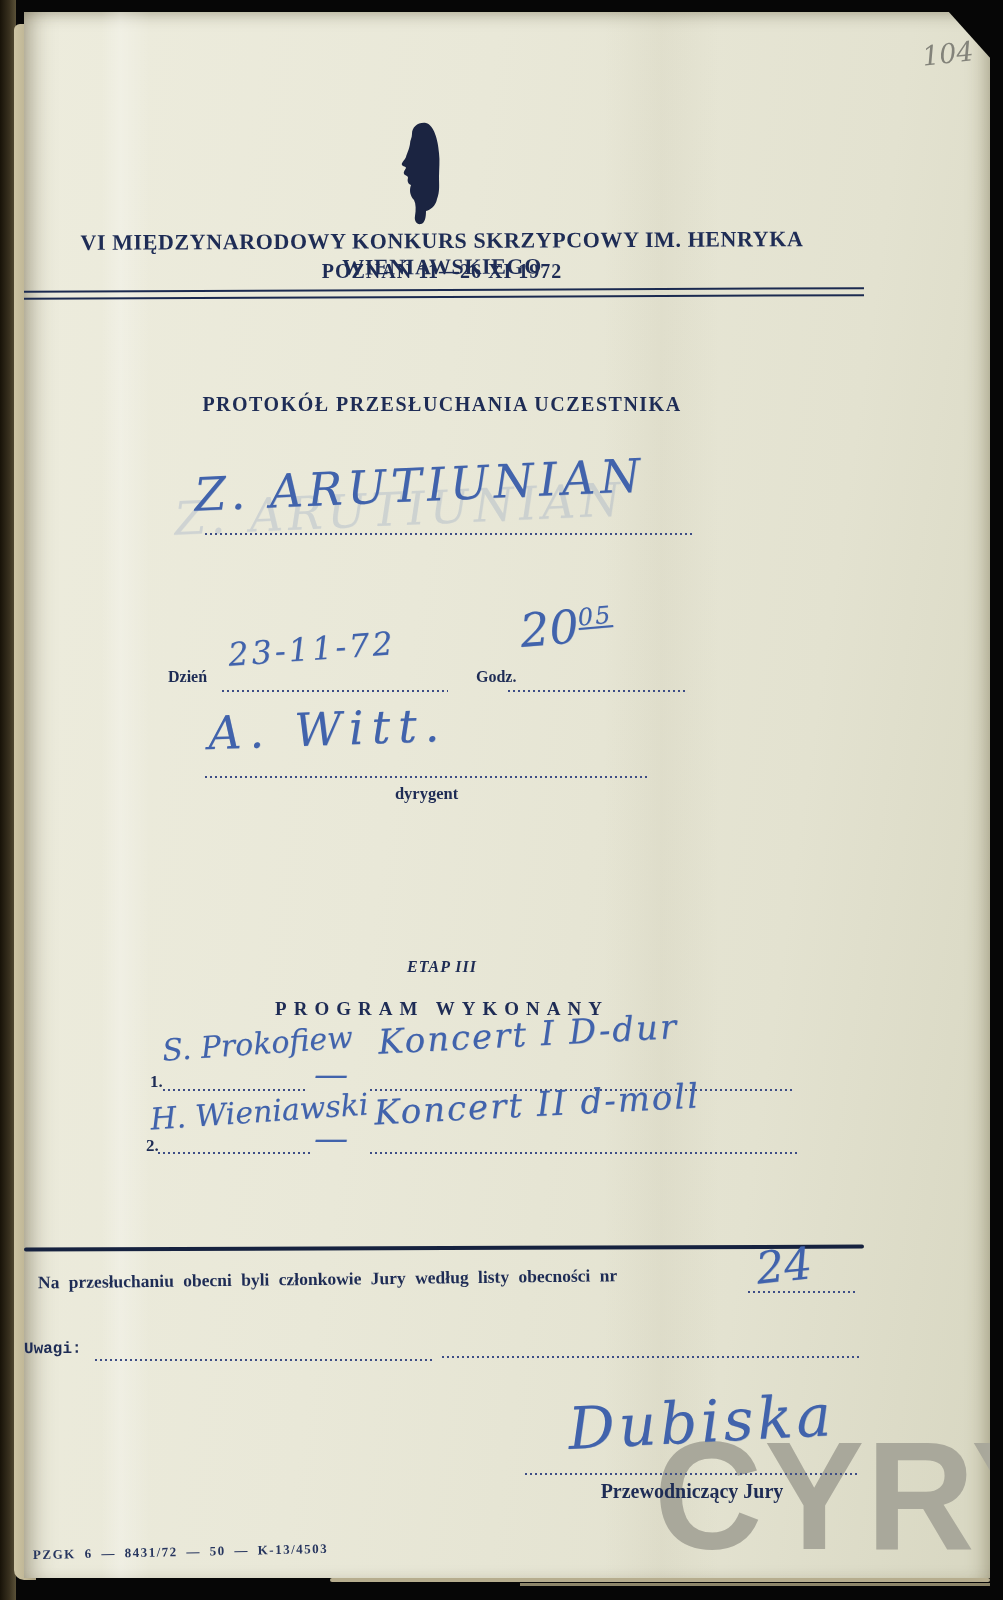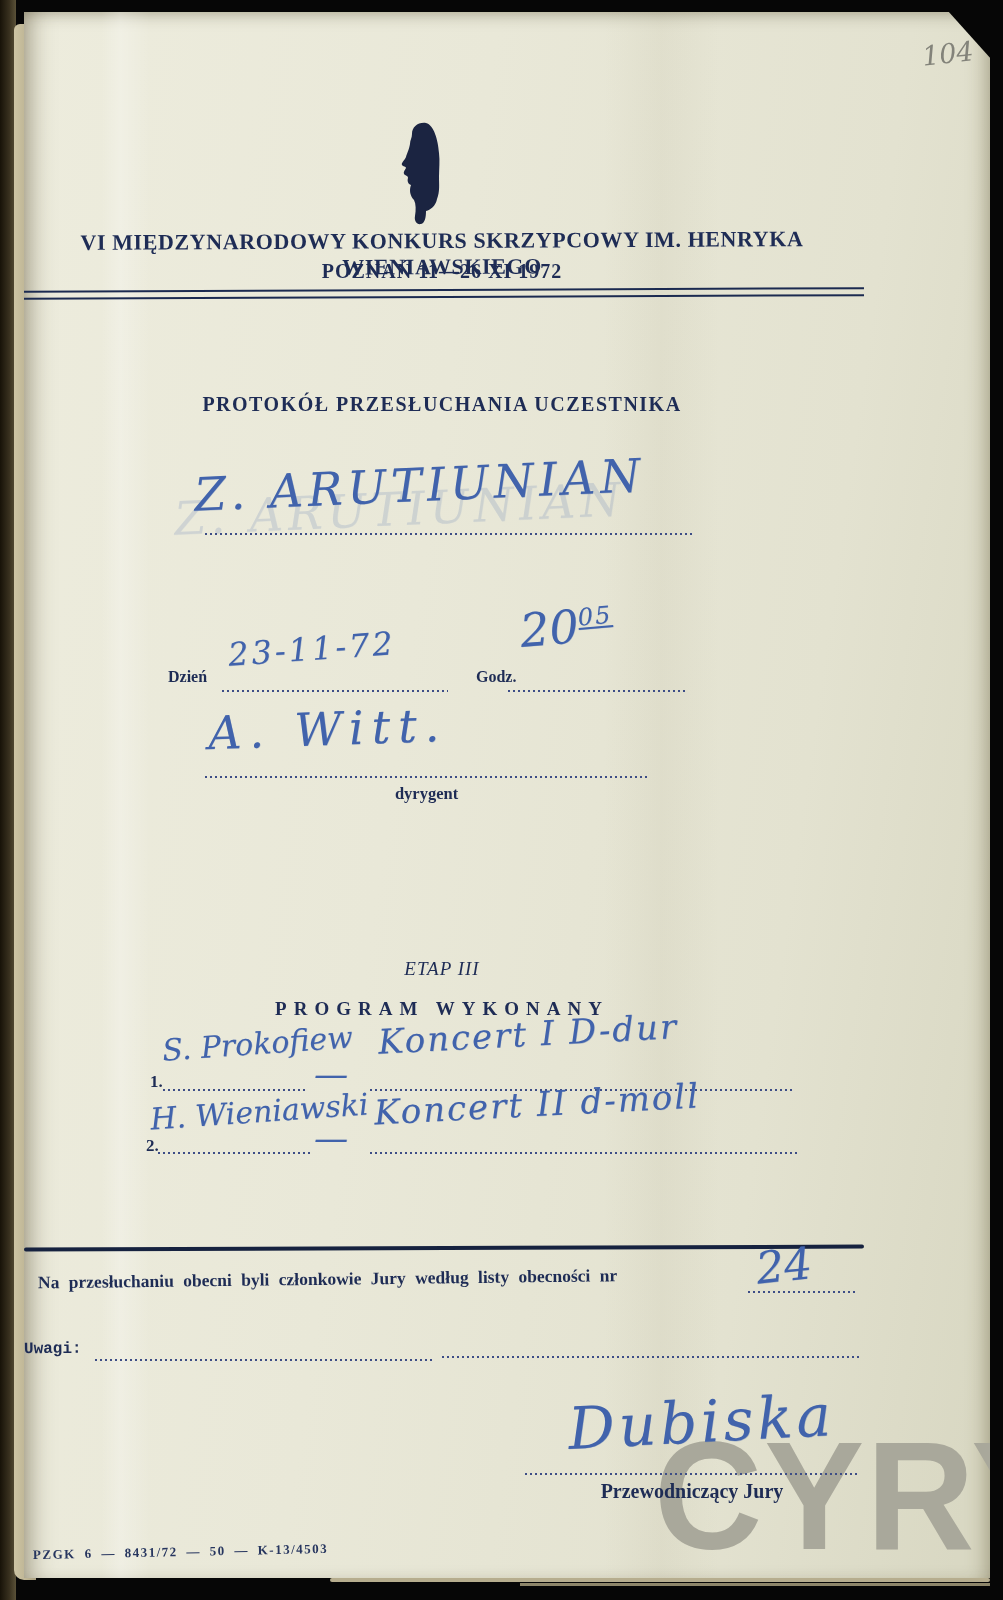--- a/index.html
+++ b/index.html
@@ -32,21 +32,21 @@
   .stack-line-1{position:absolute;left:330px;top:1578px;width:660px;height:4px;background:#b6ad8e;border-radius:2px;}
   .stack-line-2{position:absolute;left:520px;top:1583px;width:470px;height:3px;background:#8d8569;}
   
   .print{color:#1e2c55;}
   .centerband{position:absolute;left:0;width:836px;text-align:center;}
   .hdr1{top:216px;font-size:22px;font-weight:700;letter-spacing:.6px;transform:rotate(-.3deg);}
   .hdr2{top:248px;font-size:20px;font-weight:700;letter-spacing:1px;}
   .double-rule{position:absolute;left:0;top:277px;width:840px;height:5px;
     border-top:2px solid #1b2a50;border-bottom:2px solid #1b2a50;transform:rotate(-.25deg);}
   .form-title{top:381px;font-size:20px;font-weight:700;letter-spacing:1.5px;}
-  .stage{top:946px;font-size:19px;font-weight:400;font-style:italic;letter-spacing:1px;}
+  .stage{top:946px;font-size:16px;font-weight:700;font-style:italic;letter-spacing:1px;}
   .program-title{top:986px;font-size:19px;font-weight:700;letter-spacing:7px;text-align:center;}
   .label{position:absolute;font-size:16px;font-weight:700;color:#1e2c55;}
   .caption{position:absolute;font-size:16.5px;font-weight:700;color:#1e2c55;text-align:center;}
   .dotline{position:absolute;height:2px;
     background-image:repeating-linear-gradient(90deg,#3d4d86 0 2px,rgba(0,0,0,0) 2px 5px);}
   .thick-rule{position:absolute;left:0;top:1234px;width:840px;height:4px;background:#16223f;
     border-radius:2px;transform:rotate(-.2deg);}
   .jury-line{position:absolute;left:14px;top:1256px;width:706px;font-size:17.5px;font-weight:700;
     color:#1e2c55;word-spacing:5px;transform:rotate(-.7deg);}
   .imprint{position:absolute;left:9px;top:1532px;font-size:13px;font-weight:700;letter-spacing:1.5px;

